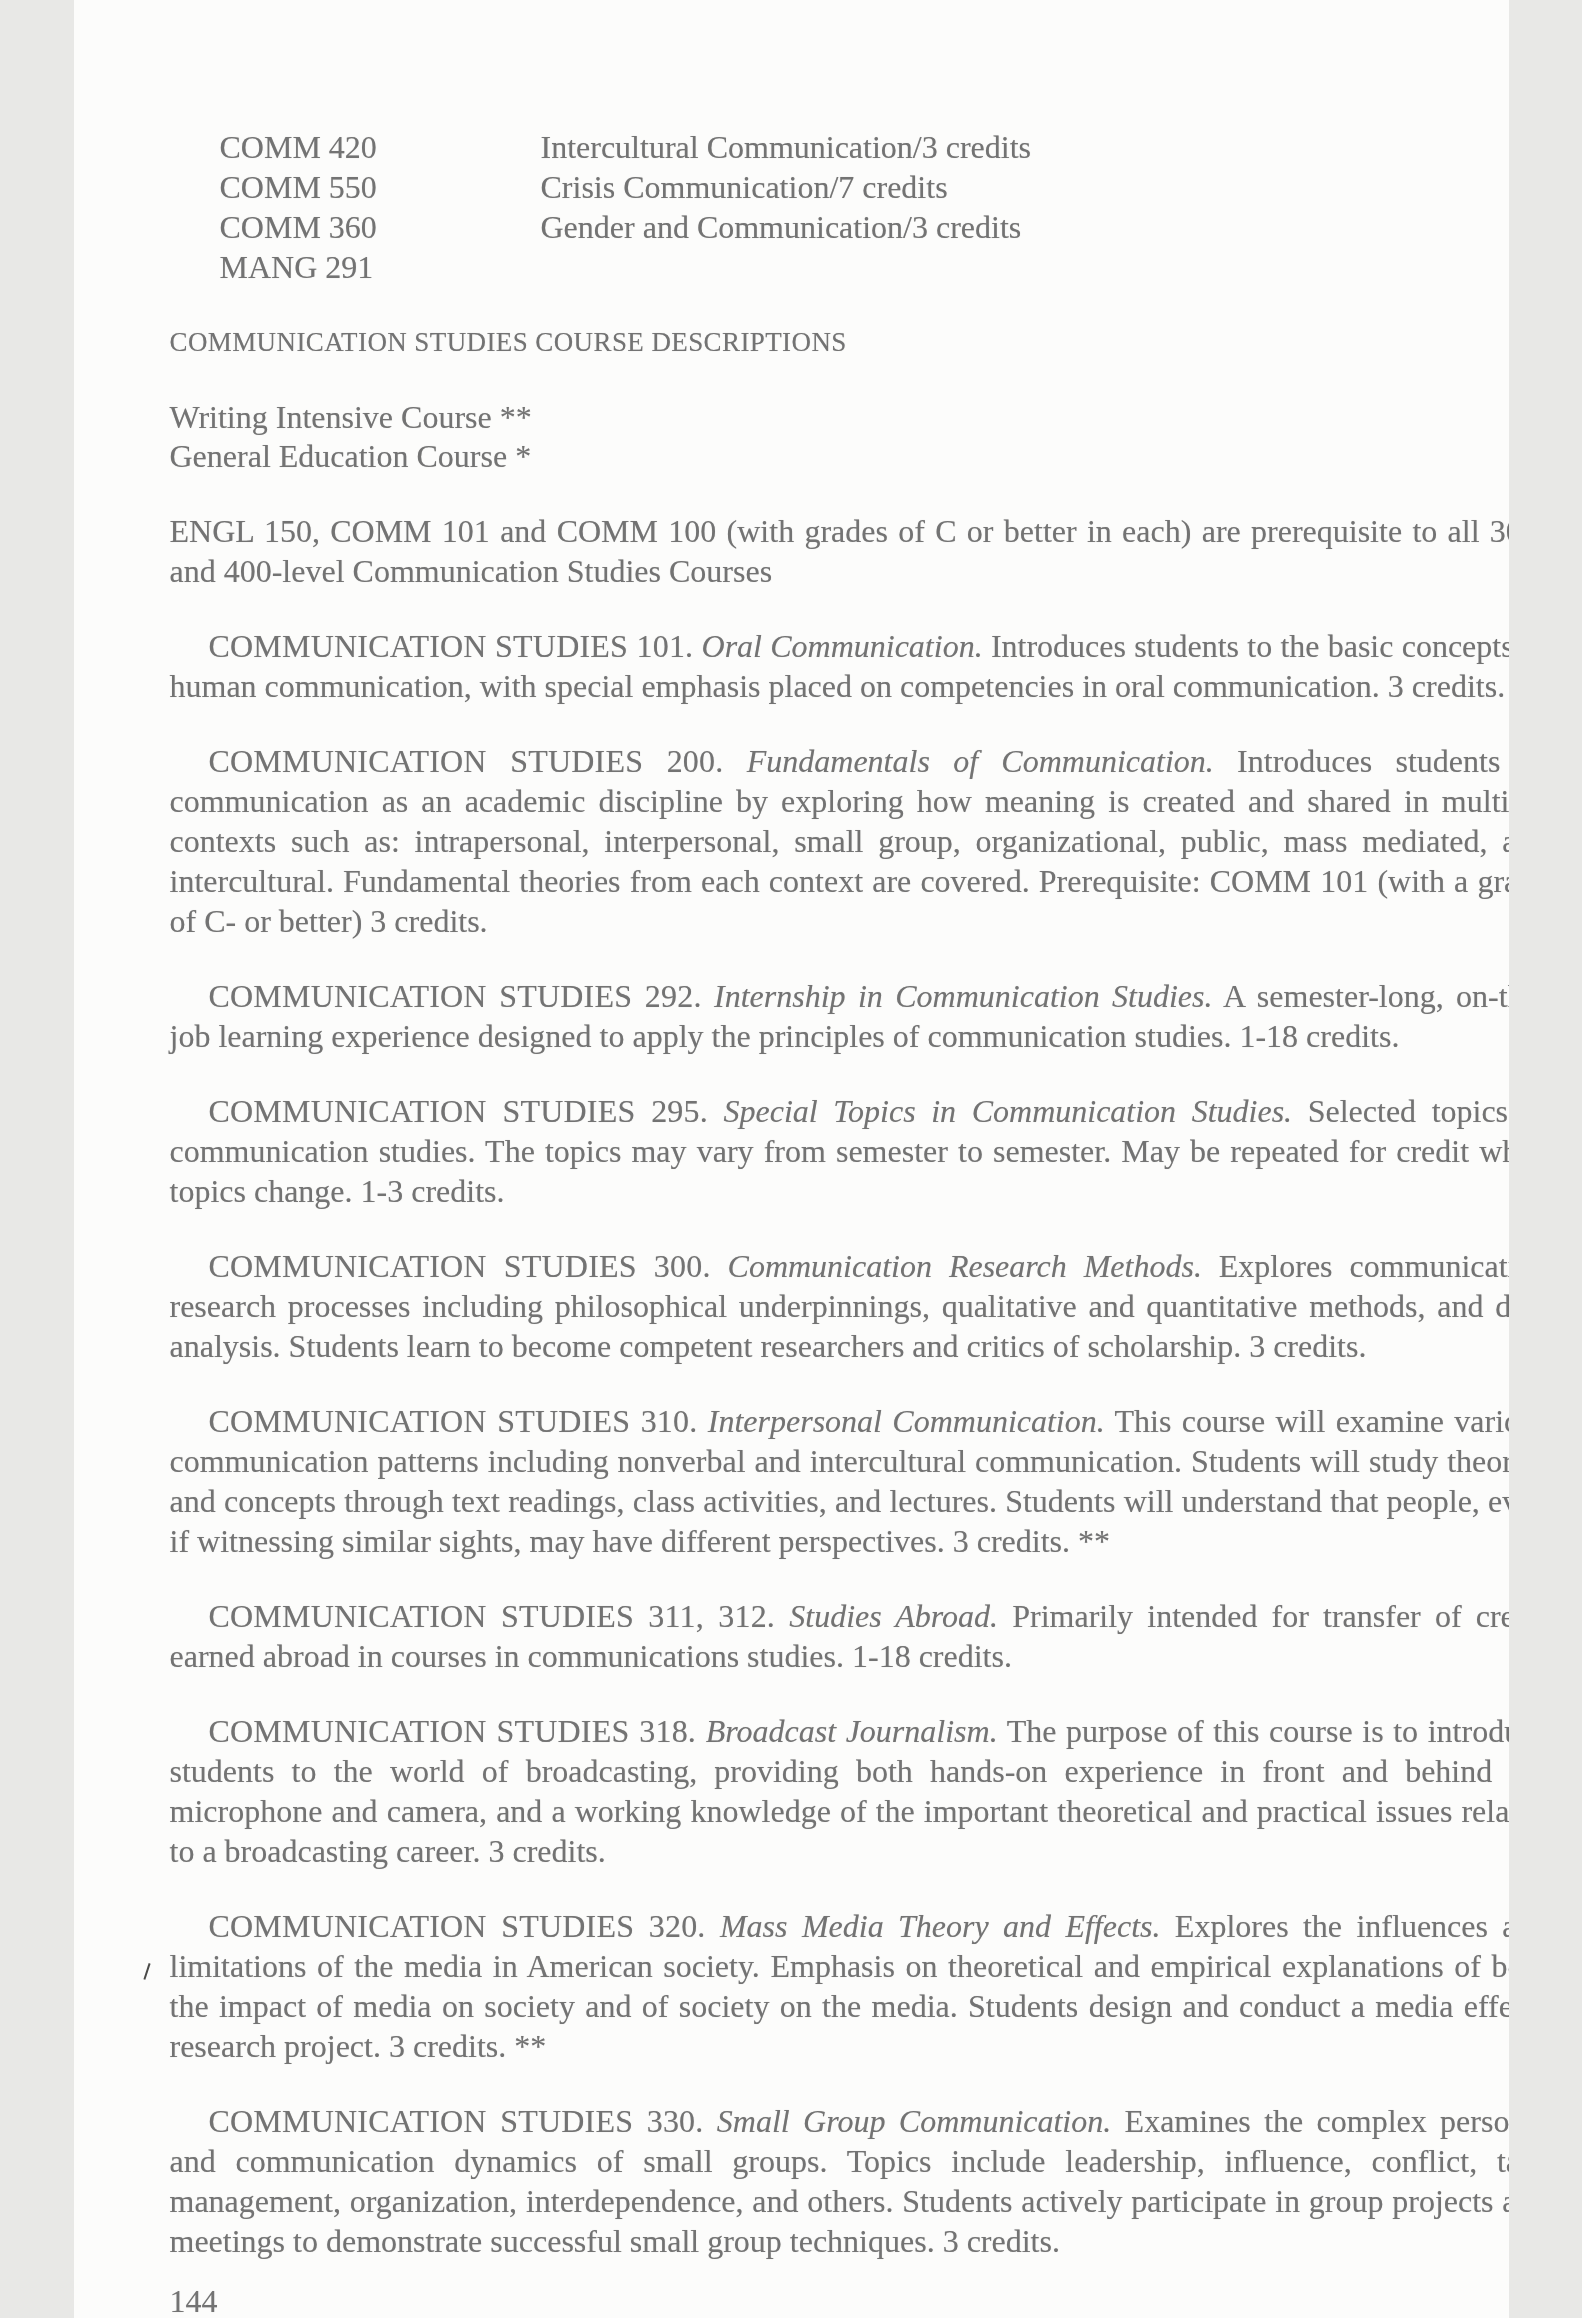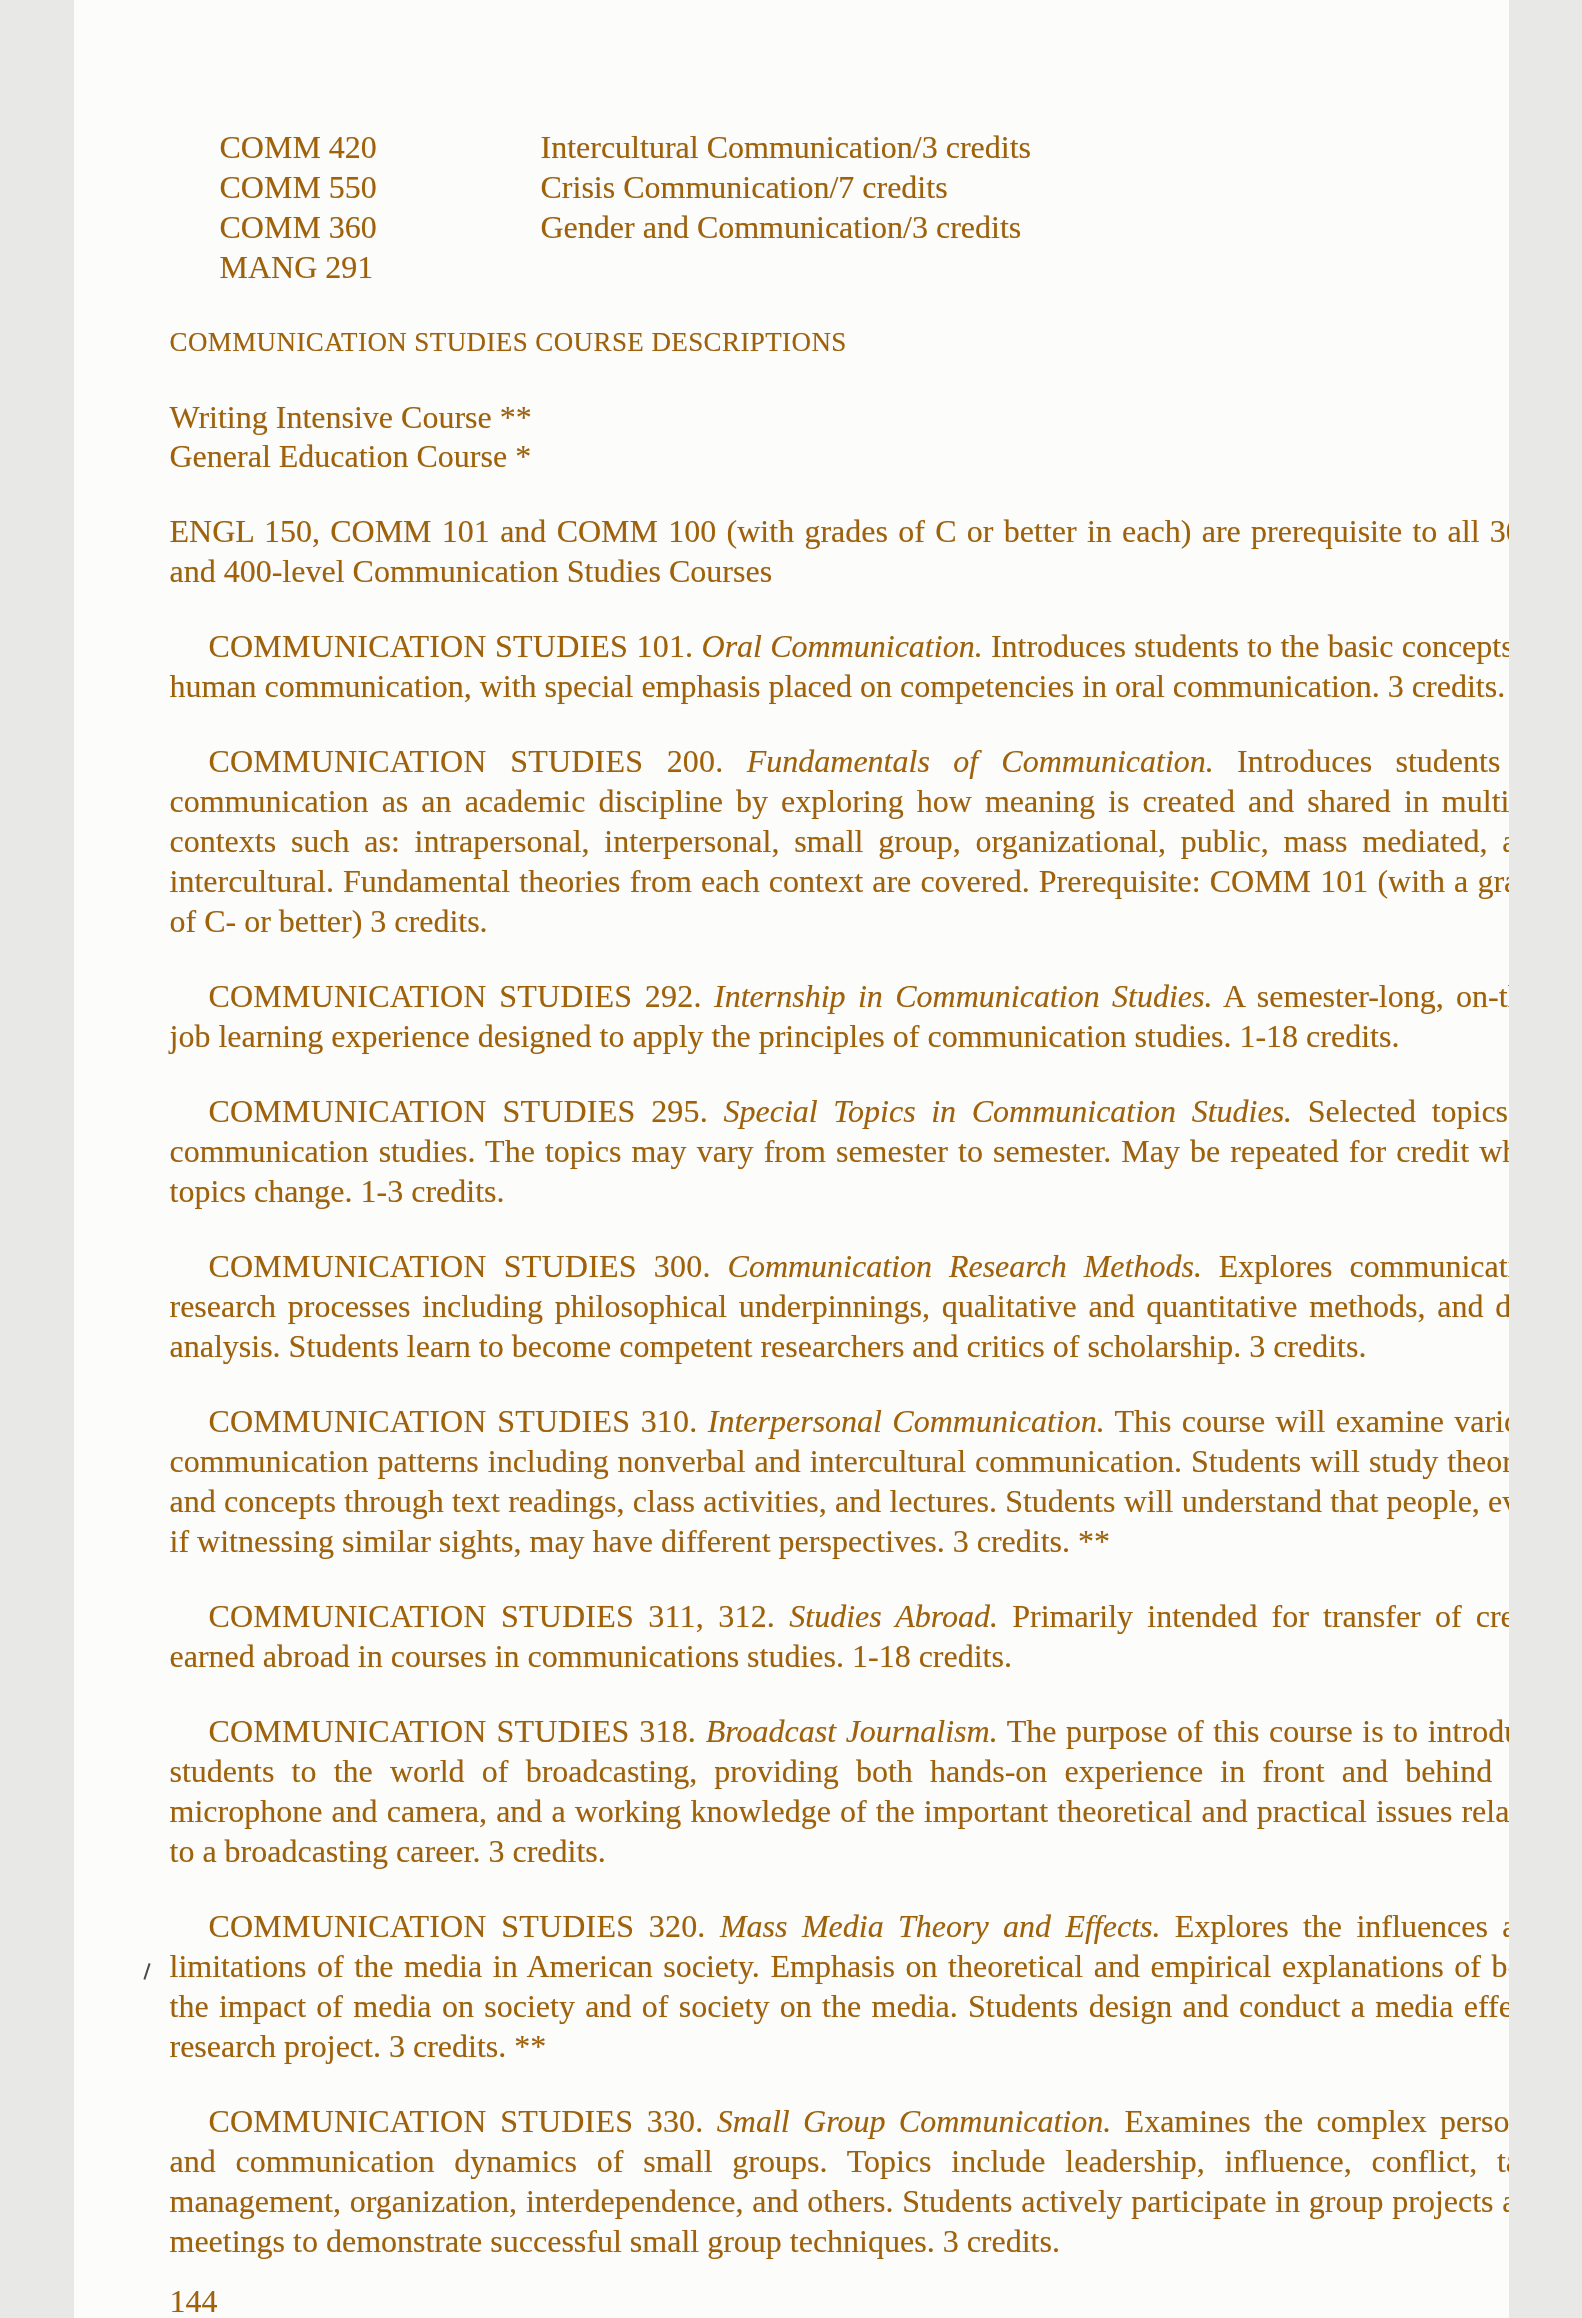--- a/index.html
+++ b/index.html
@@ -6,21 +6,21 @@
     margin: 0;
     padding: 0;
     background: #e8e8e6;
   }
   .page {
     position: relative;
     width: 1435px;
     height: 2319px;
     margin: 0 auto;
     background: #fcfcfb;
-    color: #a16207;
+    color: #737373;
     font-family: "Liberation Serif", "DejaVu Serif", serif;
     font-size: 32px;
     line-height: 40px;
     overflow: hidden;
     text-shadow: 0 0 0.8px rgba(26,26,26,0.28);
   }
   .content {
     position: absolute;
     left: 96px;
     top: 0;

